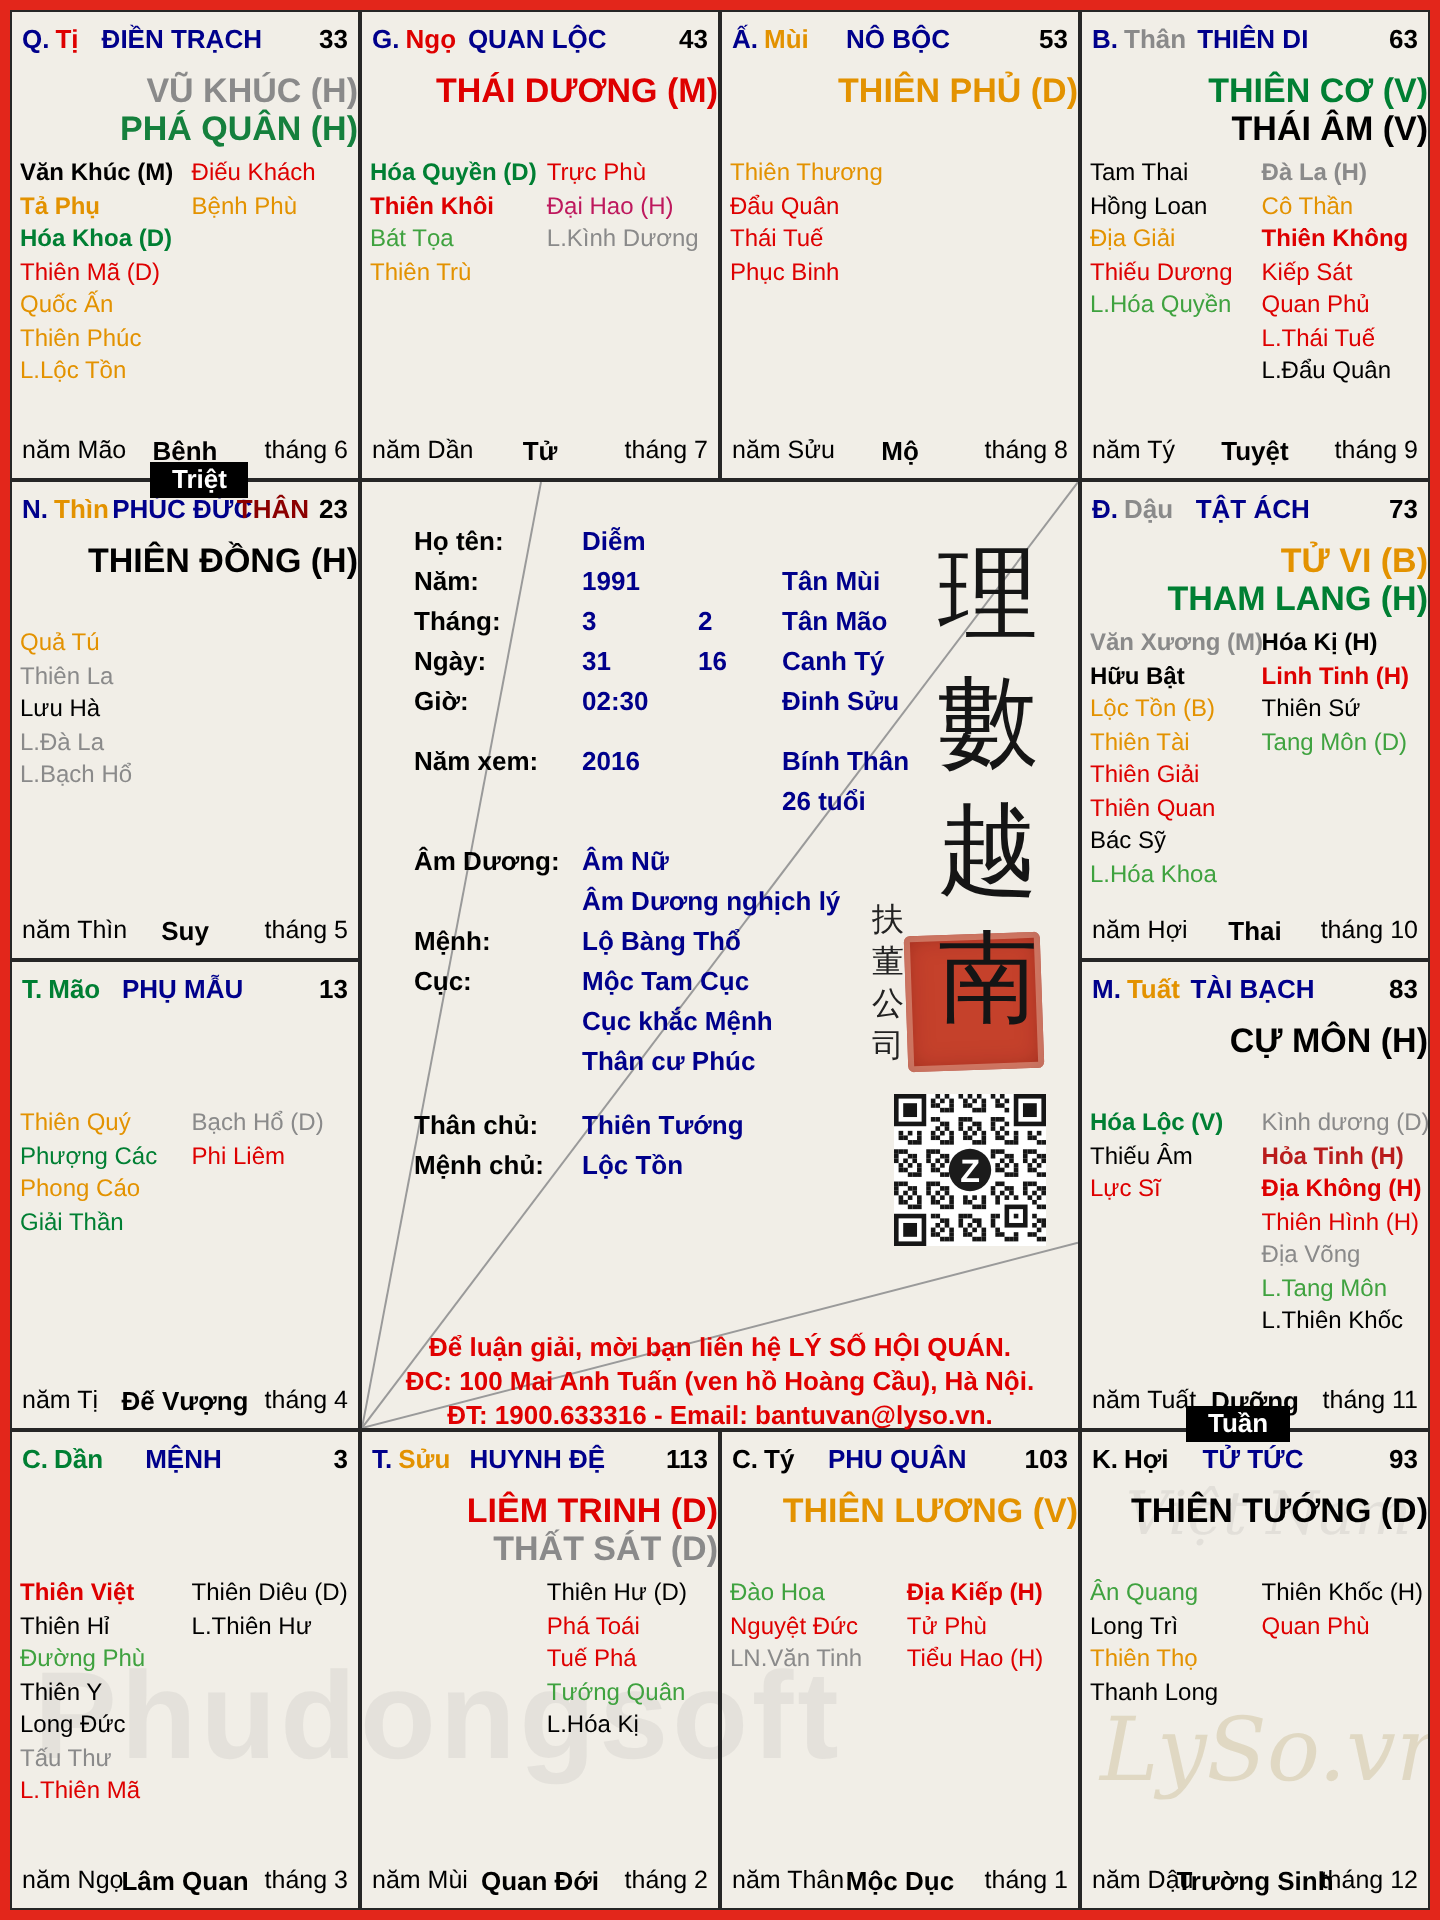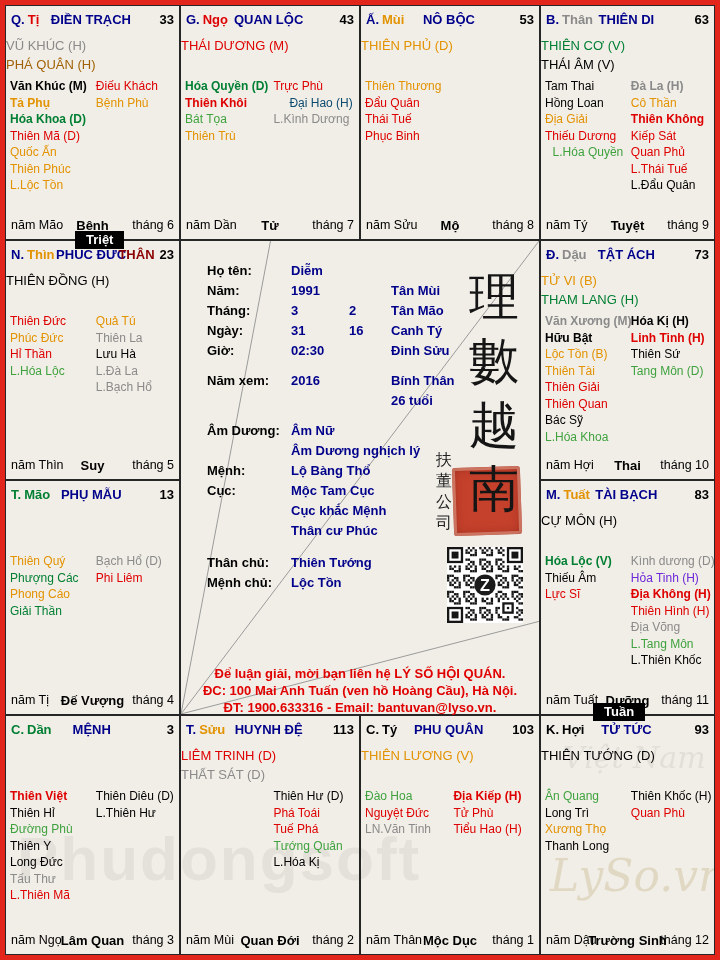--- a/index.html
+++ b/index.html
@@ -17,22 +17,22 @@
     grid-template-rows:235px 240px 235px 240px;}
   .cell{position:relative;border:1px solid #262626;box-sizing:border-box;}
   .hdr{position:relative;height:20px;margin-top:6px;font-size:13px;font-weight:bold;}
   .hdr .chi{position:absolute;left:5px;white-space:nowrap;}
   .hdr .chi b{font-weight:bold;}
   .hdr .stem{margin-right:3px;}
   .hdr .pal{position:absolute;left:50%;transform:translateX(-52%);color:#00008B;white-space:nowrap;}
   .hdr .rt{position:absolute;right:5px;display:flex;gap:5px;white-space:nowrap;justify-content:center;}
   .extra{color:#8B0000;}
   .num{color:#000;}
-  .mains{height:46px;box-sizing:border-box;padding-top:4px;text-align:left;
-    font-weight:normal;font-size:13px;line-height:19px;white-space:nowrap;}
+  .mains{height:46px;box-sizing:border-box;padding-top:4px;text-align:right;
+    font-weight:bold;font-size:17px;line-height:19px;white-space:nowrap;}
   .stars{display:flex;padding:0 4px;font-size:12px;line-height:16.5px;}
   .stars .col{width:52%;}
   .stars .col + .col{width:48%;}
   .star{white-space:nowrap;}
   .bot{position:absolute;left:5px;right:5px;bottom:4px;height:17px;font-size:12.5px;color:#000;}
   .bot .nam{position:absolute;left:0;}
   .bot .stage{position:absolute;left:50%;transform:translateX(-50%);font-weight:bold;font-size:13px;white-space:nowrap;}
   .bot .thang{position:absolute;right:0;}
   .center{grid-row:2/4;grid-column:2/4;position:relative;border:1px solid #262626;box-sizing:border-box;}
   .lines{position:absolute;inset:0;z-index:1;width:100%;height:100%;}
@@ -474,21 +474,21 @@
   <div class="cell" style="grid-area: 1 / 1;">
     <div class="hdr">
       <span class="chi"><b class="stem" style="color: rgb(0, 0, 139);">Q.</b><b style="color: rgb(222, 0, 0);">Tị</b></span>
       <span class="pal">ĐIỀN TRẠCH</span>
       <span class="rt">
             <b class="num">33</b>
           </span>
     </div>
     <div class="mains">
           <div class="main-star" style="color: rgb(138, 138, 138);">VŨ KHÚC (H)</div>
-          <div class="main-star" style="color: #a16207;">PHÁ QUÂN (H)</div>
+          <div class="main-star" style="color: #15803d;">PHÁ QUÂN (H)</div>
         </div>
     <div class="stars">
       <div class="col">
             <div class="star" style="color: rgb(0, 0, 0); font-weight: bold;">Văn Khúc (M)</div>
             <div class="star" style="color: rgb(227, 146, 0); font-weight: bold;">Tả Phụ</div>
             <div class="star" style="color: rgb(0, 127, 51); font-weight: bold;">Hóa Khoa (D)</div>
             <div class="star" style="color: rgb(222, 0, 0);">Thiên Mã (D)</div>
             <div class="star" style="color: rgb(227, 146, 0);">Quốc Ấn</div>
             <div class="star" style="color: rgb(227, 146, 0);">Thiên Phúc</div>
             <div class="star" style="color: rgb(227, 146, 0);">L.Lộc Tồn</div>
@@ -517,21 +517,21 @@
         </div>
     <div class="stars">
       <div class="col">
             <div class="star" style="color: rgb(0, 127, 51); font-weight: bold;">Hóa Quyền (D)</div>
             <div class="star" style="color: rgb(222, 0, 0); font-weight: bold;">Thiên Khôi</div>
             <div class="star" style="color: rgb(63, 162, 63);">Bát Tọa</div>
             <div class="star" style="color: rgb(227, 146, 0);">Thiên Trù</div>
           </div>
       <div class="col">
             <div class="star" style="color: rgb(222, 0, 0);">Trực Phù</div>
-            <div class="star" style="color: #0c4a6e; margin-left: 16px;">Đại Hao (H)</div>
+            <div class="star" style="color: #be185d;">Đại Hao (H)</div>
             <div class="star" style="color: rgb(138, 138, 138);">L.Kình Dương</div>
           </div>
     </div>
     <div class="bot">
       <span class="nam">năm Dần</span>
       <b class="stage">Tử</b>
       <span class="thang">tháng 7</span>
     </div>
   </div>
       <div class="cell" style="grid-area: 1 / 3;">
@@ -570,21 +570,21 @@
     <div class="mains">
           <div class="main-star" style="color: rgb(0, 127, 51);">THIÊN CƠ (V)</div>
           <div class="main-star" style="color: rgb(0, 0, 0);">THÁI ÂM (V)</div>
         </div>
     <div class="stars">
       <div class="col">
             <div class="star" style="color: rgb(0, 0, 0);">Tam Thai</div>
             <div class="star" style="color: rgb(0, 0, 0);">Hồng Loan</div>
             <div class="star" style="color: rgb(227, 146, 0);">Địa Giải</div>
             <div class="star" style="color: rgb(222, 0, 0);">Thiếu Dương</div>
-            <div class="star" style="color: rgb(63, 162, 63); text-align: center;">L.Hóa Quyền</div>
+            <div class="star" style="color: rgb(63, 162, 63);">L.Hóa Quyền</div>
           </div>
       <div class="col">
             <div class="star" style="color: rgb(138, 138, 138); font-weight: bold;">Đà La (H)</div>
             <div class="star" style="color: rgb(227, 146, 0);">Cô Thần</div>
             <div class="star" style="color: rgb(222, 0, 0); font-weight: bold;">Thiên Không</div>
             <div class="star" style="color: rgb(222, 0, 0);">Kiếp Sát</div>
             <div class="star" style="color: rgb(222, 0, 0);">Quan Phủ</div>
             <div class="star" style="color: rgb(222, 0, 0);">L.Thái Tuế</div>
             <div class="star" style="color: rgb(0, 0, 0);">L.Đẩu Quân</div>
           </div>
@@ -601,26 +601,20 @@
       <span class="pal">PHÚC ĐỨC</span>
       <span class="rt">
             <b class="extra">THÂN</b>
             <b class="num">23</b>
           </span>
     </div>
     <div class="mains">
           <div class="main-star" style="color: rgb(0, 0, 0);">THIÊN ĐỒNG (H)</div>
         </div>
     <div class="stars">
-      <div class="col">
-            <div class="star" style="color: rgb(222, 0, 0);">Thiên Đức</div>
-            <div class="star" style="color: rgb(227, 146, 0);">Phúc Đức</div>
-            <div class="star" style="color: rgb(222, 0, 0);">Hỉ Thần</div>
-            <div class="star" style="color: rgb(63, 162, 63);">L.Hóa Lộc</div>
-          </div>
       <div class="col">
             <div class="star" style="color: rgb(227, 146, 0);">Quả Tú</div>
             <div class="star" style="color: rgb(138, 138, 138);">Thiên La</div>
             <div class="star" style="color: rgb(0, 0, 0);">Lưu Hà</div>
             <div class="star" style="color: rgb(138, 138, 138);">L.Đà La</div>
             <div class="star" style="color: rgb(138, 138, 138);">L.Bạch Hổ</div>
           </div>
     </div>
     <div class="bot">
       <span class="nam">năm Thìn</span>
@@ -703,21 +697,21 @@
           <div class="main-star" style="color: rgb(0, 0, 0);">CỰ MÔN (H)</div>
         </div>
     <div class="stars">
       <div class="col">
             <div class="star" style="color: rgb(0, 127, 51); font-weight: bold;">Hóa Lộc (V)</div>
             <div class="star" style="color: rgb(0, 0, 0);">Thiếu Âm</div>
             <div class="star" style="color: rgb(222, 0, 0);">Lực Sĩ</div>
           </div>
       <div class="col">
             <div class="star" style="color: rgb(138, 138, 138);">Kình dương (D)</div>
-            <div class="star" style="color: #6d28d9; font-weight: normal;">Hỏa Tinh (H)</div>
+            <div class="star" style="color: #b91c1c; font-weight: bold;">Hỏa Tinh (H)</div>
             <div class="star" style="color: rgb(222, 0, 0); font-weight: bold;">Địa Không (H)</div>
             <div class="star" style="color: rgb(222, 0, 0);">Thiên Hình (H)</div>
             <div class="star" style="color: rgb(138, 138, 138);">Địa Võng</div>
             <div class="star" style="color: rgb(63, 162, 63);">L.Tang Môn</div>
             <div class="star" style="color: rgb(0, 0, 0);">L.Thiên Khốc</div>
           </div>
     </div>
     <div class="bot">
       <span class="nam">năm Tuất</span>
       <b class="stage">Dưỡng</b>
@@ -819,21 +813,21 @@
             <b class="num">93</b>
           </span>
     </div>
     <div class="mains">
           <div class="main-star" style="color: rgb(0, 0, 0);">THIÊN TƯỚNG (D)</div>
         </div>
     <div class="stars">
       <div class="col">
             <div class="star" style="color: rgb(63, 162, 63);">Ân Quang</div>
             <div class="star" style="color: rgb(0, 0, 0);">Long Trì</div>
-            <div class="star" style="color: rgb(227, 146, 0);">Xương Thọ</div>
+            <div class="star" style="color: rgb(227, 146, 0);">Thiên Thọ</div>
             <div class="star" style="color: rgb(0, 0, 0);">Thanh Long</div>
           </div>
       <div class="col">
             <div class="star" style="color: rgb(0, 0, 0);">Thiên Khốc (H)</div>
             <div class="star" style="color: rgb(222, 0, 0);">Quan Phù</div>
           </div>
     </div>
     <div class="bot">
       <span class="nam">năm Dậu</span>
       <b class="stage">Trường Sinh</b>

